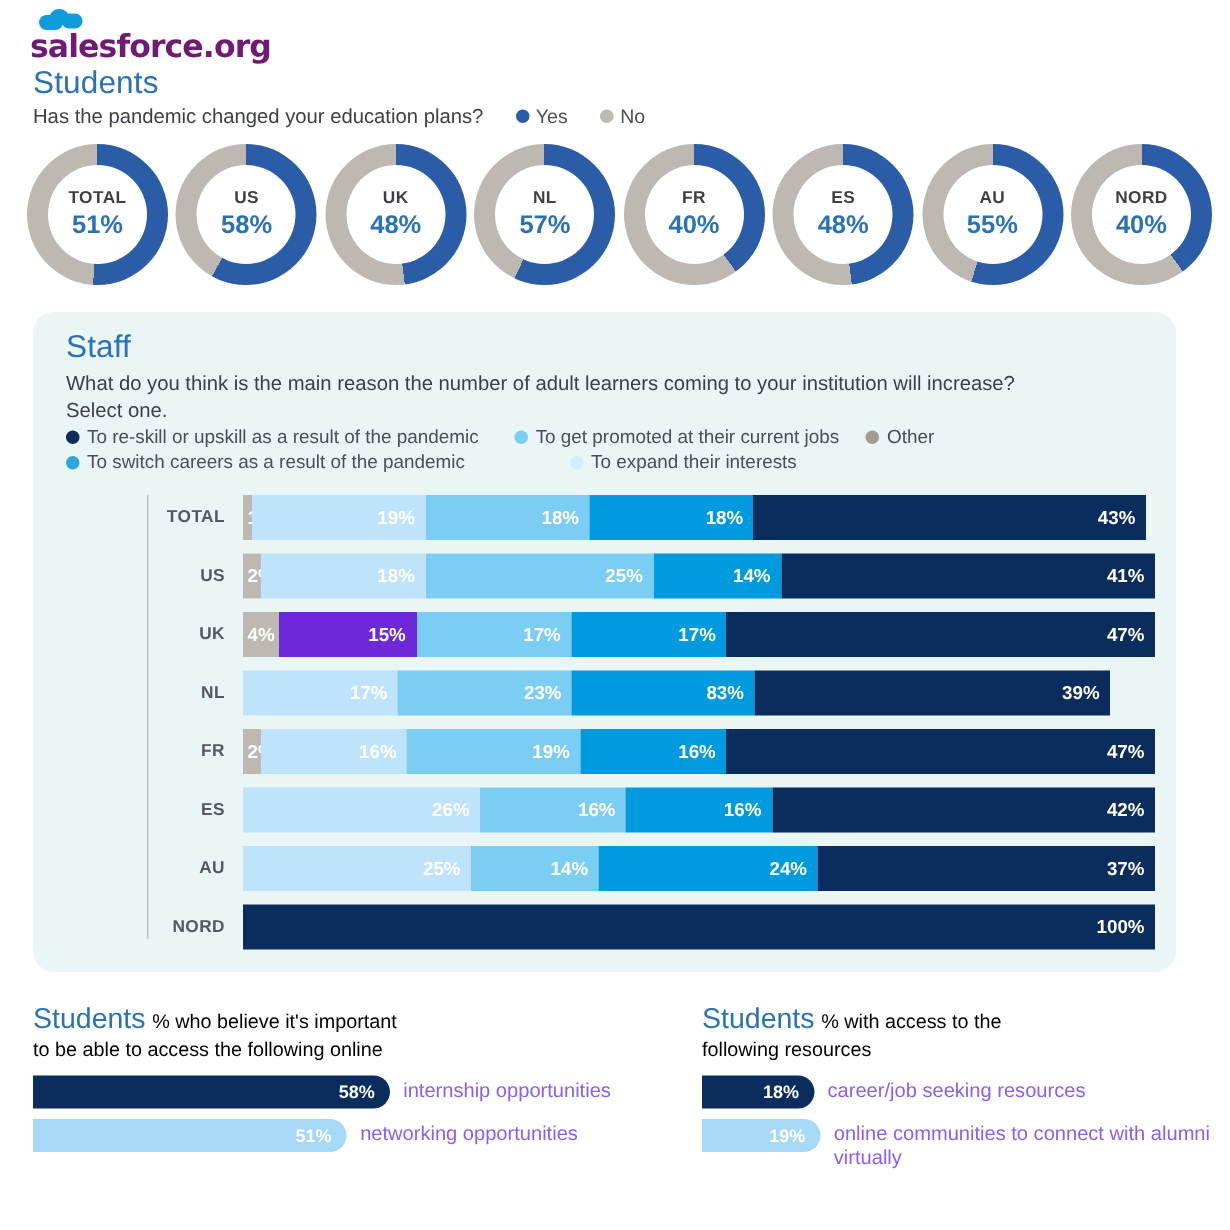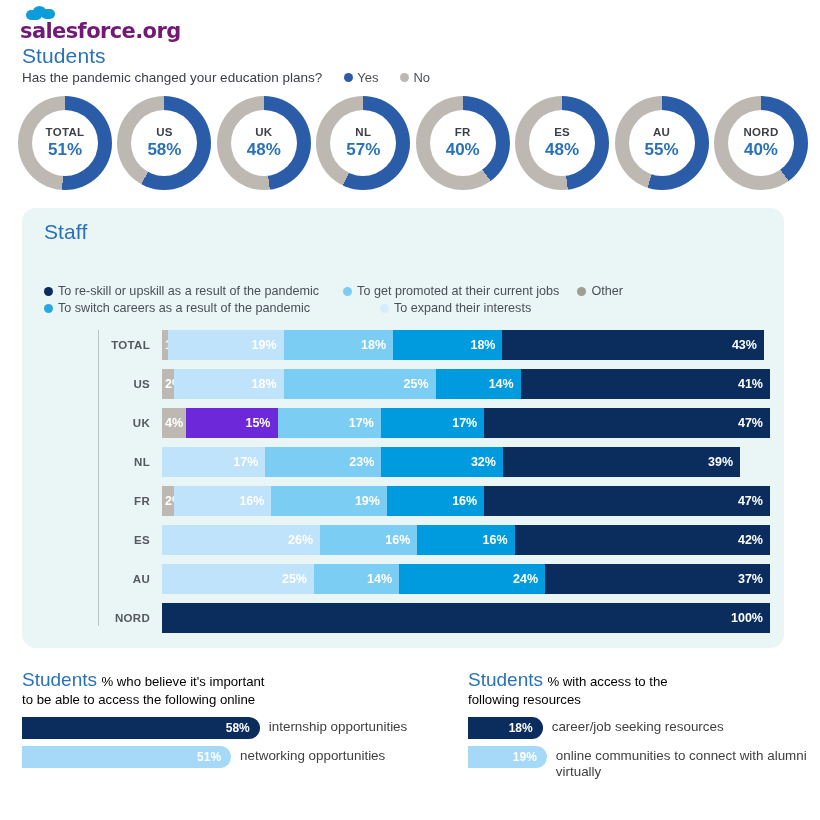--- a/index.html
+++ b/index.html
@@ -61,21 +61,21 @@
   
   .bot-sec{position:absolute;top:668px;}
   #bot-left{left:22px;width:430px;}
   #bot-right{left:468px;width:340px;}
   .bot-title-line{line-height:1.25;}
   .bot-title{font-size:19px;color:#2a72b8;font-weight:400;}
   .bot-desc{font-size:13.2px;color:#000000;}
   .bot-bar-row{display:flex;align-items:flex-start;margin-top:7px;}
   .bot-bar{height:22px;border-radius:0 11px 11px 0;display:flex;align-items:center;justify-content:flex-end;flex:none;}
   .bot-bar span{font-size:12px;font-weight:bold;color:#ffffff;padding-right:10px;}
-  .bot-bar-label{font-size:13.4px;color:#404040;padding-left:9px;line-height:1.18;padding-top:2px;}
+  .bot-bar-label{font-size:13.4px;color:#8b5cf6;padding-left:9px;line-height:1.18;padding-top:2px;}
 </style>
 </head>
 <body>
 
 <div id="logo-block">
   <div id="logo-cloud">
     <div class="c1"></div>
       <div class="c2"></div>
       <div class="c3"></div>
   </div>
@@ -152,20 +152,24 @@
       <div class="hole">
         <div class="d-label">NORD</div>
         <div class="d-value">40%</div>
       </div>
     </div>
   </div>
 
 <div id="staff-panel">
   <div id="staff-head">
     <div class="sec-title">Staff</div>
+    <div id="staff-q">
+      <div>What do you think is the main reason the number of adult learners coming to your institution will increase?</div>
+      <div>Select one.</div>
+    </div>
   </div>
 
   <div id="staff-legend">
     <div class="lg-row">
       <div class="lg-item">
         <span class="dot" style="background:#0a2d5e"></span>
         <span class="lbl">To re-skill or upskill as a result of the pandemic</span>
       </div>
       <div class="lg-item" style="margin-left:6px">
         <span class="dot" style="background:#7ccdf4"></span>
@@ -253,21 +257,21 @@
       <div class="bar-row">
         <div class="row-label">NL</div>
         <div class="bar-track" style="width: 601.92px;">
           <div class="seg" style="background: rgb(191, 227, 250); width: 103.36px;">
             <span>17%</span>
           </div>
           <div class="seg" style="background: rgb(124, 205, 244); width: 116px;">
             <span>23%</span>
           </div>
           <div class="seg" style="background: rgb(0, 154, 222); width: 121.6px;">
-            <span>32%</span>
+            <span>83%</span>
           </div>
           <div class="seg" style="background: rgb(10, 45, 94); width: 237.12px;">
             <span>39%</span>
           </div>
         </div>
       </div>
       <div class="bar-row">
         <div class="row-label">FR</div>
         <div class="bar-track" style="width: 608px;">
           <div class="seg other" style="background: rgb(189, 185, 178); width: 12.16px;">

